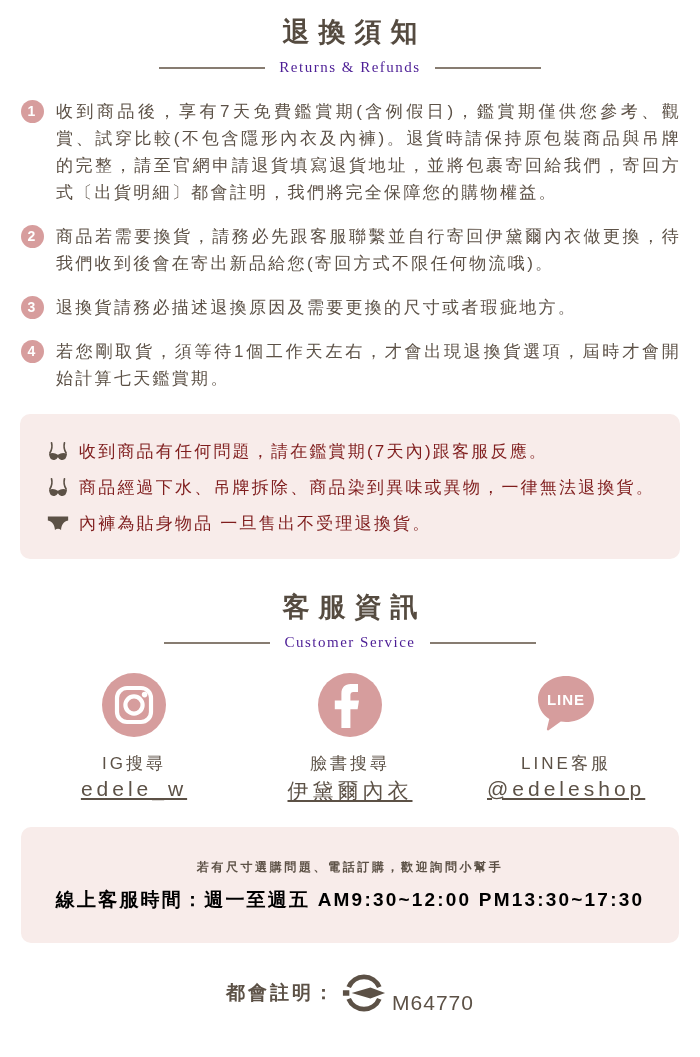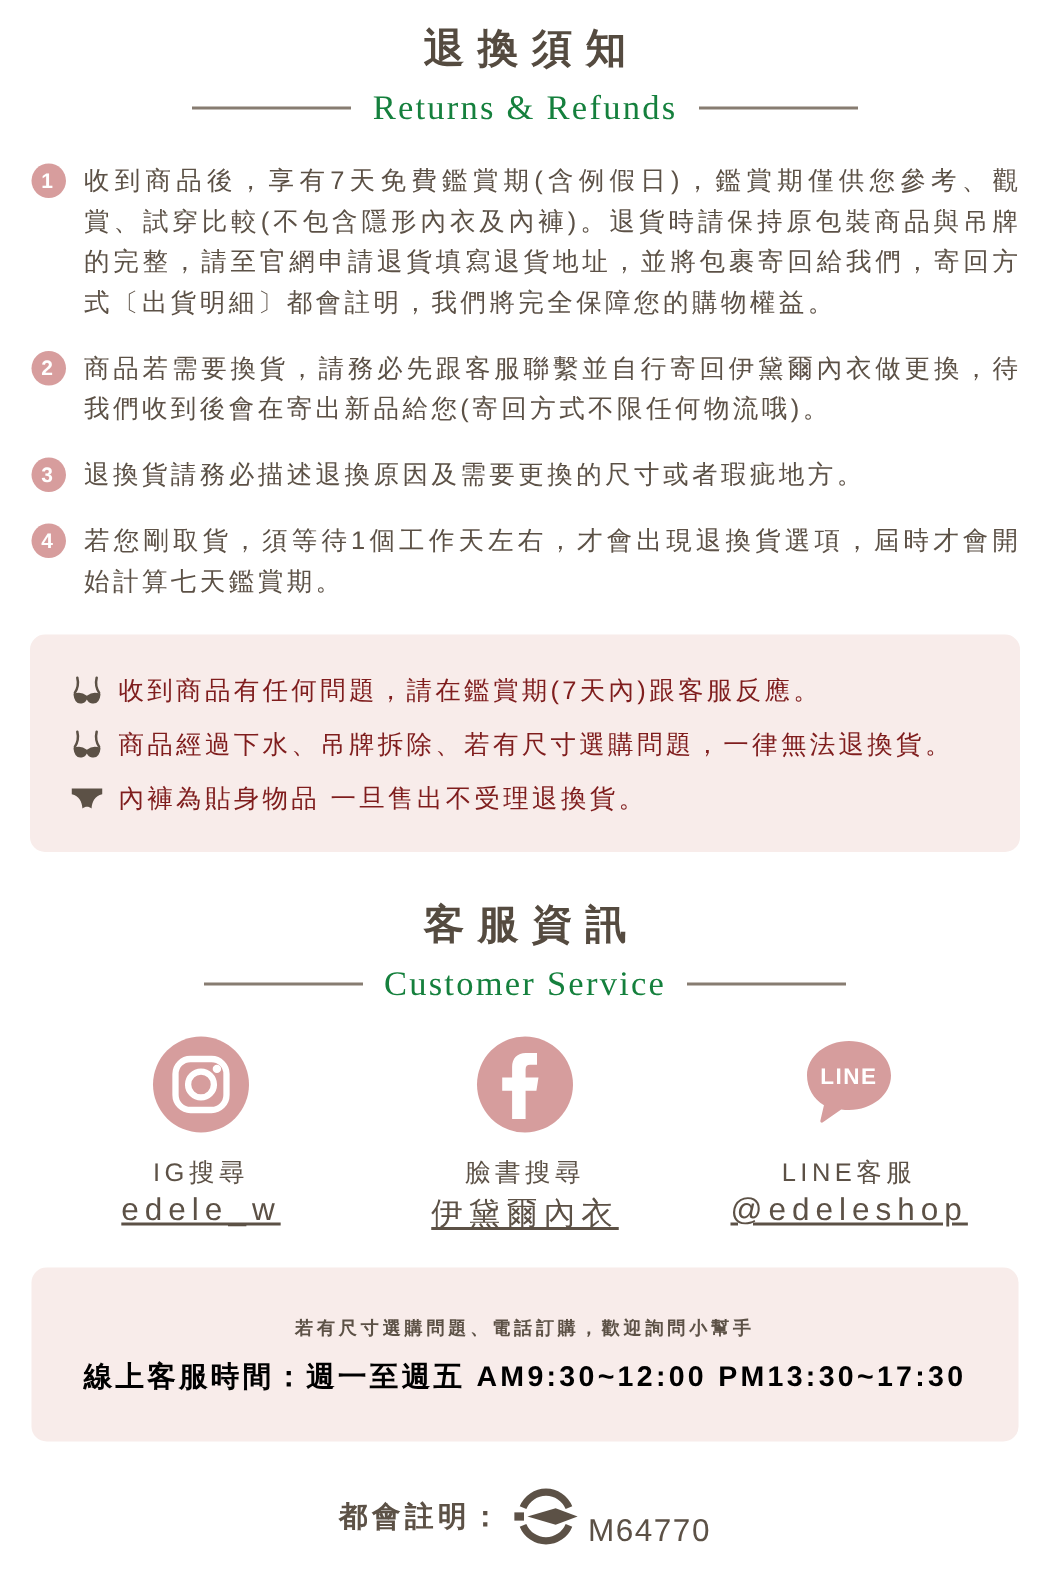--- a/index.html
+++ b/index.html
@@ -14,22 +14,22 @@
   .section-title{
     text-align:center; font-size:27px; font-weight:bold;
     letter-spacing:9px; color:#554b40; text-indent:9px;
   }
   .subtitle-row{
     display:flex; align-items:center; justify-content:center;
     gap:14px; margin-top:9px;
   }
   .subtitle-line{ width:106px; height:2px; background:#877c71; }
   .subtitle-text{
-    font-family:"Liberation Serif", serif; font-size:23px;
-    color:#15803d; letter-spacing:1.5px;
+    font-family:"Liberation Serif", serif; font-size:15px;
+    color:#4c1d95; letter-spacing:1.5px;
   }
   
   .items{ padding:0 19px 0 21px; margin-top:22px; }
   .item{
     position:relative; padding-left:35px; margin-bottom:14px;
     font-size:17px; line-height:27px; letter-spacing:2.3px;
     text-align:justify; color:#5c5146;
   }
   .item.gap-lg{ margin-top:17px; }
   .badge{
@@ -118,21 +118,21 @@
           <path d="M3.2 14 Q8 11.5 12.9 15 Q17.8 11.5 22.8 14 Q22 21.5 16.6 20.6 Q14 20.2 12.9 17.8 Q11.8 20.2 9.2 20.6 Q4 21.5 3.2 14 Z" fill="#5c5146"></path>
         </svg>
         <span>收到商品有任何問題，請在鑑賞期(7天內)跟客服反應。</span>
       </div>
       <div class="notice-row">
         <svg class="notice-ic" viewBox="0 0 26 24">
           <path d="M6 2 C7.2 7 6.2 10 4.2 13" fill="none" stroke="#5c5146" stroke-width="1.8" stroke-linecap="round"></path>
           <path d="M20 2 C18.8 7 19.8 10 21.8 13" fill="none" stroke="#5c5146" stroke-width="1.8" stroke-linecap="round"></path>
           <path d="M3.2 14 Q8 11.5 12.9 15 Q17.8 11.5 22.8 14 Q22 21.5 16.6 20.6 Q14 20.2 12.9 17.8 Q11.8 20.2 9.2 20.6 Q4 21.5 3.2 14 Z" fill="#5c5146"></path>
         </svg>
-        <span>商品經過下水、吊牌拆除、若有尺寸選購問題，一律無法退換貨。</span>
+        <span>商品經過下水、吊牌拆除、商品染到異味或異物，一律無法退換貨。</span>
       </div>
       <div class="notice-row">
         <svg class="notice-ic" viewBox="0 0 26 24">
           <path d="M2 4 H24 V8.2 C18.6 9.4 16.6 13.6 16.3 18.5 C14.2 16.8 11.8 16.8 9.7 18.5 C9.4 13.6 7.4 9.4 2 8.2 Z" fill="#5c5146"></path>
         </svg>
         <span>內褲為貼身物品 一旦售出不受理退換貨。</span>
       </div>
     </div>
   </div>
 

